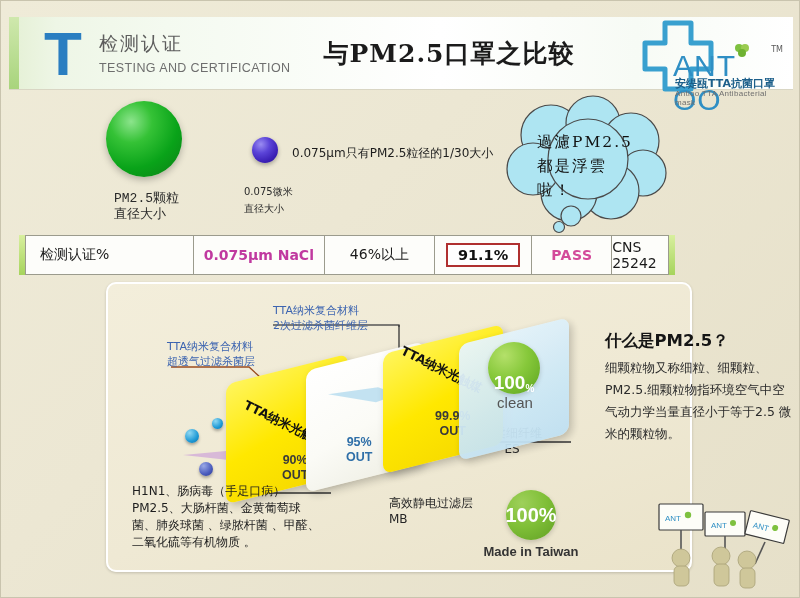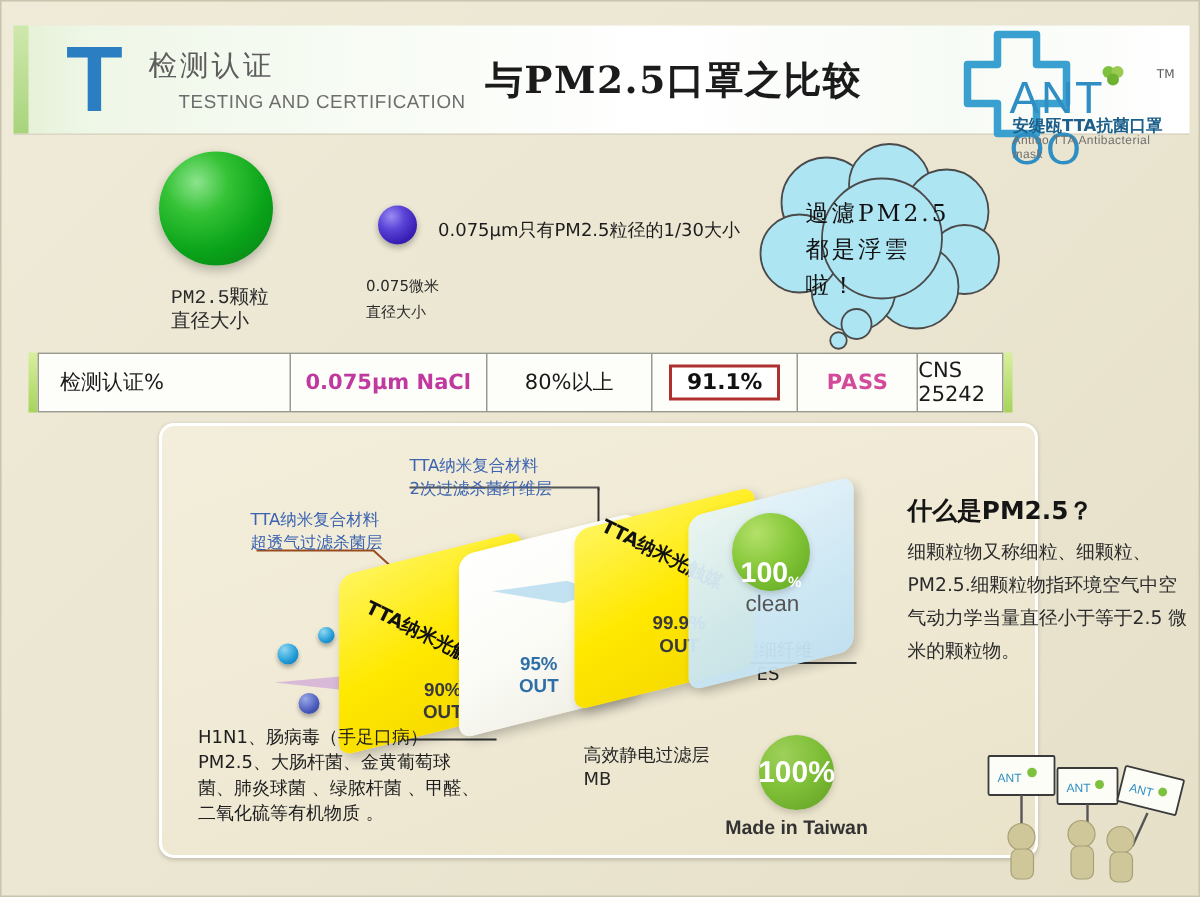--- a/index.html
+++ b/index.html
@@ -32,21 +32,20 @@
   }
   .hdr-cn{
     position:absolute;left:90px;top:14px;
     font-size:19px;color:#5d5d5d;letter-spacing:2px;
     font-family:"DejaVu Sans",sans-serif;
   }
   .hdr-en{
     position:absolute;left:90px;top:44px;
     font-size:12.5px;color:#6e6e6e;letter-spacing:.4px;
     font-family:"Liberation Sans",sans-serif;
-    margin-left:20px;
   }
   .hdr-title{
     position:absolute;left:290px;top:20px;width:300px;
     text-align:center;font-size:25px;font-weight:bold;color:#1b1b1b;
     font-family:"DejaVu Serif",serif;letter-spacing:1px;
   }
 
   
   .brand{position:absolute;right:8px;top:2px;width:150px;height:78px;}
   .brand svg{position:absolute;left:0;top:0;}
@@ -277,21 +276,21 @@
       <div>都是浮雲</div>
       <div>啦！</div>
     </div>
   </div>
 
   <div class="table-accent"></div>
   <div class="table-accent-r"></div>
   <div class="table">
     <div class="cell c1">检测认证%</div>
     <div class="cell c2">0.075μm NaCl</div>
-    <div class="cell c3">80%以上</div>
+    <div class="cell c3">46%以上</div>
     <div class="cell c4">
       <span class="boxed">91.1%</span>
     </div>
     <div class="cell c5">PASS</div>
     <div class="cell c6">CNS 25242</div>
   </div>
 
   <div class="panel"></div>
 
   <svg style="position:absolute;left:0;top:280px;" width="800" height="280">

